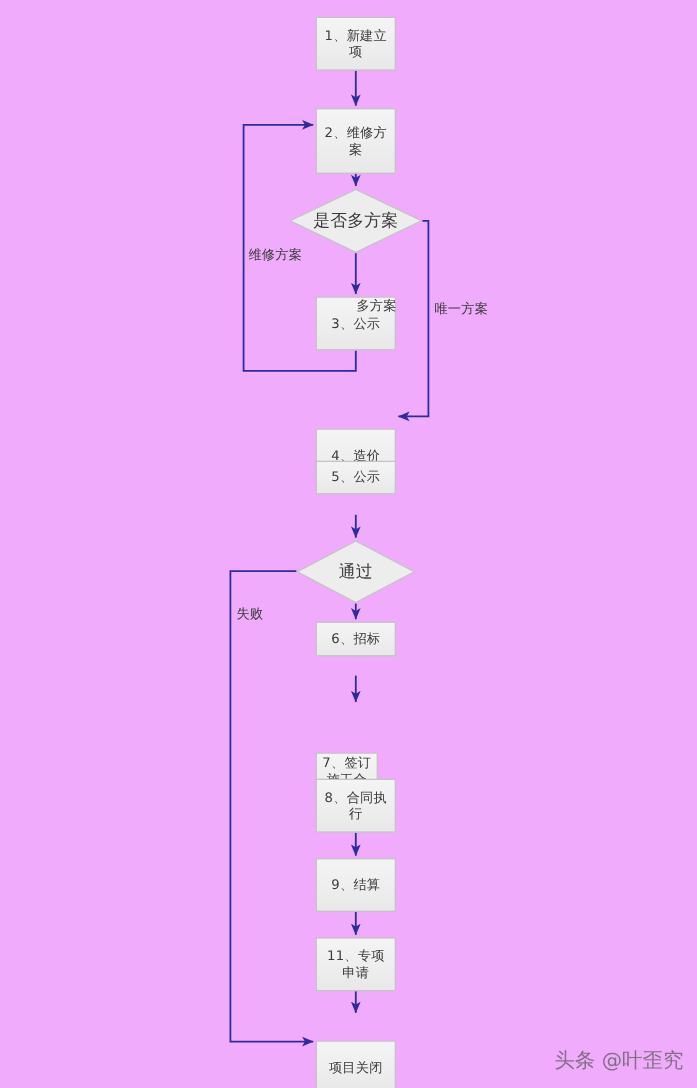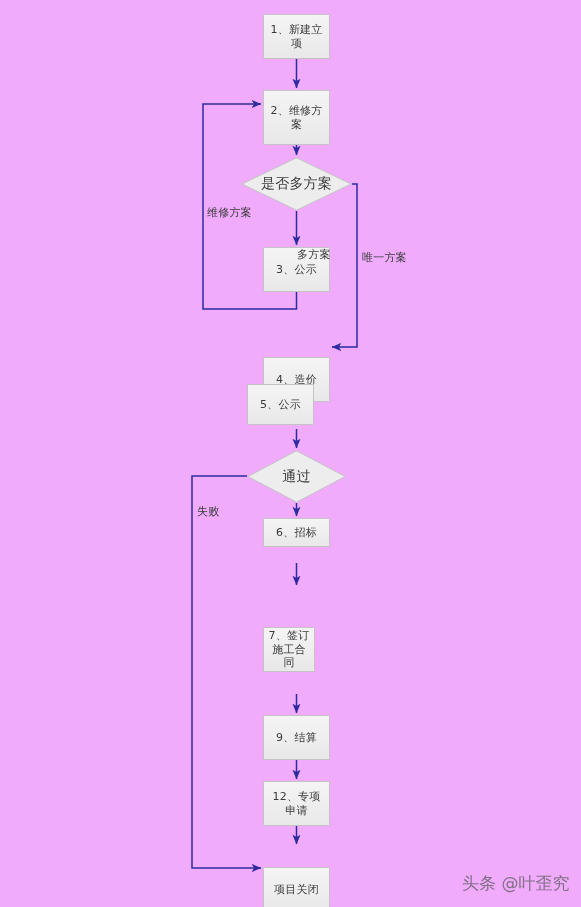--- a/index.html
+++ b/index.html
@@ -142,46 +142,49 @@
   </div>
 
   <div class="node node-box" style="left:263px; top:247px; width:67px; height:45px;">
     <span>3、公示</span>
   </div>
 
   <div class="node node-box" style="left:263px; top:325px; width:67px; height:45px;margin-top:32px;">
     <span>4、造价</span>
   </div>
 
-  <div class="node node-box" style="left:247px; top:384px; width:67px; height:41px;">
+  <div class="node node-box" style="left:263px; top:384px; width:67px; height:28px;">
     <span>5、公示</span>
   </div>
 
   <div class="node-diamond-wrap" style="left:247px; top:450px; width:99px; height:53px;">
     <svg class="diamond-shape" viewBox="0 0 99 53" preserveAspectRatio="none">
       <polygon points="49.5,0.8 98.2,26.5 49.5,52.2 0.8,26.5" fill="#ededed" stroke="#c3c3c3" stroke-width="1"></polygon>
     </svg>
     <div class="diamond-label">通过</div>
   </div>
 
   <div class="node node-box" style="left:263px; top:518px; width:67px; height:29px;">
     <span>6、招标</span>
   </div>
 
   <div class="node node-box" style="left:263px; top:587px; width:52px; height:45px;margin-top:40px;">
     <span>7、签订施工合同</span>
   </div>
 
+  <div class="node node-box" style="left:263px; top:649px; width:67px; height:45px;">
+    <span>8、合同执行</span>
+  </div>
 
   <div class="node node-box" style="left:263px; top:715px; width:67px; height:45px;text-align:right;">
     <span>9、结算</span>
   </div>
 
   <div class="node node-box" style="left:263px; top:781px; width:67px; height:45px;">
-    <span>12、专项申请</span>
+    <span>11、专项申请</span>
   </div>
 
   <div class="node node-box" style="left:263px; top:846px; width:67px; height:45px;margin-top:21px;">
     <span>项目关闭</span>
   </div>
 
   <div class="edge-label" style="left:207px; top:205px;">维修方案</div>
 
   <div class="edge-label" style="left:297px; top:232px;margin-top:15px;">多方案</div>
 

